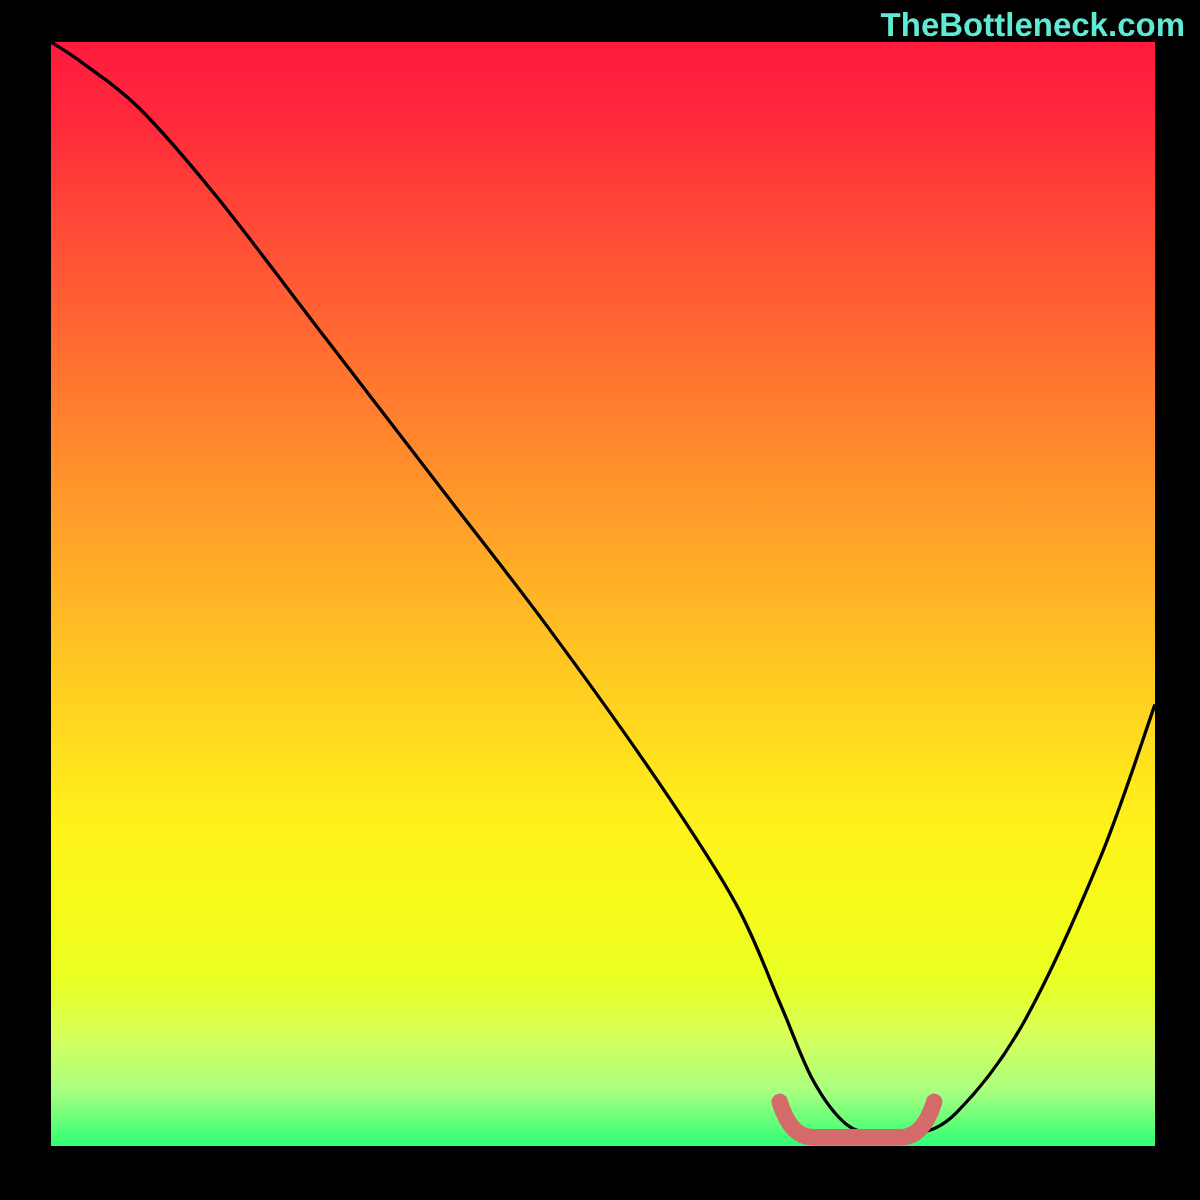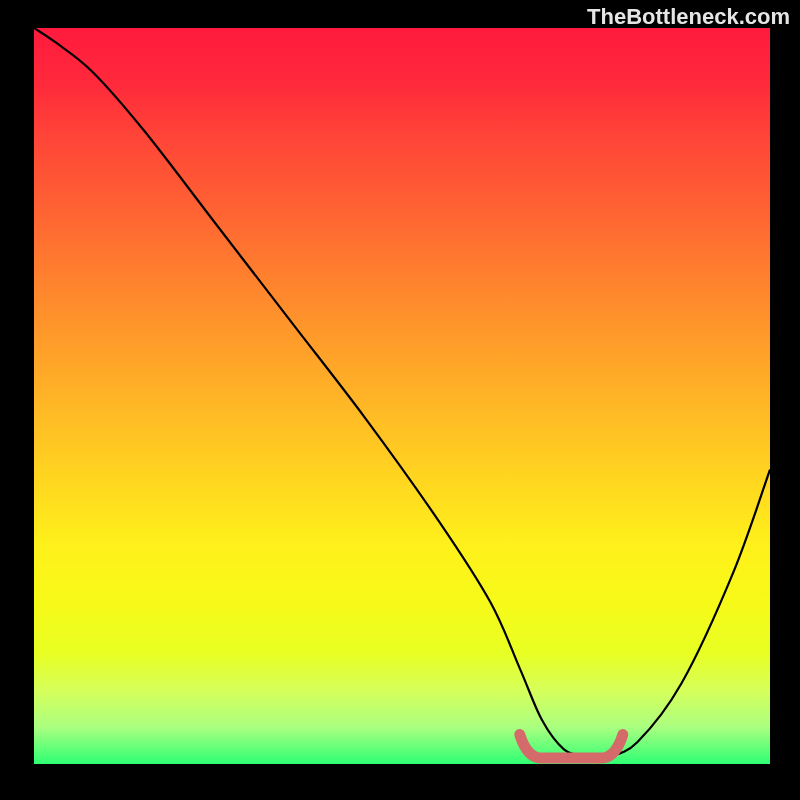--- a/index.html
+++ b/index.html
@@ -8,21 +8,21 @@
     height: 800px;
     background: #000;
     position: relative;
     font-family: Arial, sans-serif;
     overflow: hidden;
   }
   .watermark {
     position: absolute;
     top: 4px;
     right: 10px;
-    color: #e5e5e5;
+    color: #5eead4;
     font-size: 22px;
     font-weight: bold;
     z-index: 10;
   }
   .plot-area {
     position: absolute;
     left: 34px;
     top: 28px;
     width: 736px;
     height: 736px;

